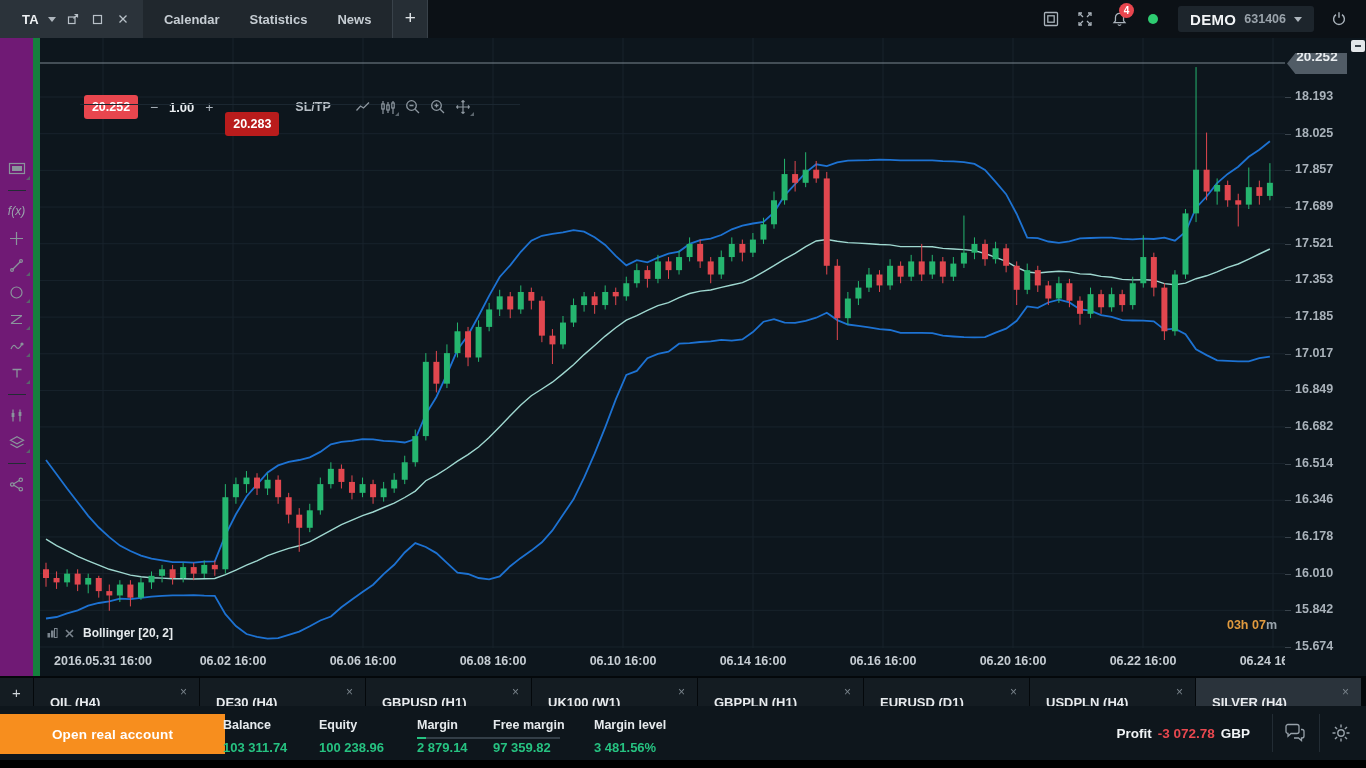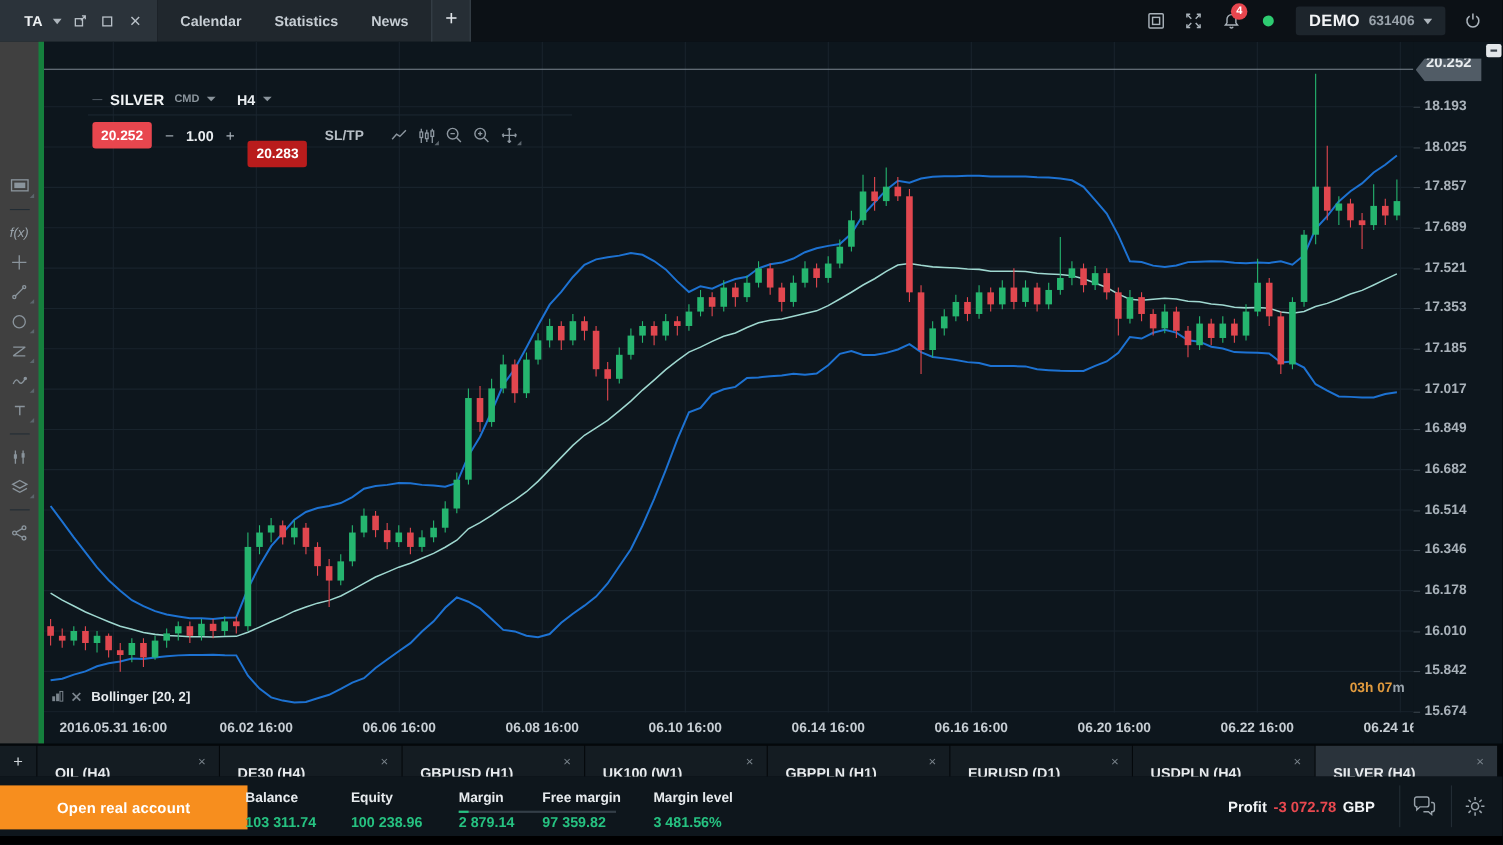--- a/index.html
+++ b/index.html
@@ -19,21 +19,21 @@
   .add-tile span { font-size:19px; font-weight:400; color:#dfe4e8; margin-top:-2px; }
   .tb-right { margin-left:auto; display:flex; align-items:center; gap:0; padding-right:10px; }
   .tb-icon { width:34px; height:38px; display:flex; align-items:center; justify-content:center; position:relative; cursor:pointer; color:#aab3bb; }
   .badge { position:absolute; top:3px; right:2px; min-width:15px; height:15px; border-radius:8px; background:#e8464e; color:#fff; font-size:10px; font-weight:700; display:flex; align-items:center; justify-content:center; padding:0 3px; }
   .status-dot { width:10px; height:10px; border-radius:50%; background:#2ecc71; margin:0 12px; }
   .account-pill { display:flex; align-items:center; gap:8px; background:#1d252c; border-radius:3px; height:26px; padding:0 12px; margin:0 8px; cursor:pointer; }
   .account-type { font-size:15px; font-weight:700; color:#f2f4f6; letter-spacing:.3px; }
   .account-no { font-size:12.5px; font-weight:700; color:#9aa3ab; }
 
   
-  .side-toolbar { position:absolute; left:0; top:38px; width:40px; height:638px; background:#404040; border-right:5px solid #15803d; display:flex; flex-direction:column; align-items:center; padding-top:118px; }
+  .side-toolbar { position:absolute; left:0; top:38px; width:40px; height:638px; background:#701a75; border-right:7px solid #15803d; display:flex; flex-direction:column; align-items:center; padding-top:118px; }
   .tool { width:28px; height:26px; display:flex; align-items:center; justify-content:center; color:#8a949c; position:relative; cursor:pointer; margin-bottom:1px; }
   .tool.sub:after { content:""; position:absolute; right:1px; bottom:2px; border-left:4px solid transparent; border-bottom:4px solid #5b656d; }
   .tool-div { width:18px; height:1px; background:#222c34; margin:7px 0; }
   .fx-text { font-size:12px; font-style:italic; color:#9aa4ac; font-weight:400; }
 
   
   .chart-region { position:absolute; left:40px; top:38px; width:1245px; height:638px; background:#0d161d; }
   #plot-svg { position:absolute; left:0; top:0; }
   .price-axis { position:absolute; left:1285px; top:38px; width:81px; height:638px; background:#0d161d; }
   .pa-label { position:absolute; left:10px; font-size:12.5px; font-weight:700; color:#a9b2ba; white-space:nowrap; }
@@ -501,28 +501,20 @@
         <rect x="1195.2457627118645" y="162.27482000000055" width="6" height="4.366799999999898" fill="#e1474f"></rect>
         <line x1="1208.7966101694917" y1="129.5238200000001" x2="1208.7966101694917" y2="171.00842000000037" stroke="#25b56f" stroke-width="1"></line>
         <rect x="1205.7966101694917" y="149.17442000000005" width="6" height="17.46720000000039" fill="#25b56f"></rect>
         <line x1="1219.3474576271187" y1="142.6242200000006" x2="1219.3474576271187" y2="166.64162000000044" stroke="#e1474f" stroke-width="1"></line>
         <rect x="1216.3474576271187" y="149.17442000000005" width="6" height="8.733600000000592" fill="#e1474f"></rect>
         <line x1="1229.8983050847457" y1="125.15702000000019" x2="1229.8983050847457" y2="162.27482000000055" stroke="#25b56f" stroke-width="1"></line>
         <rect x="1226.8983050847457" y="144.80762000000016" width="6" height="13.10040000000049" fill="#25b56f"></rect>
       </svg>
 
     <div class="chart-head">
-      <div class="ch-row1">
-        <span class="ch-dash"></span>
-        <span class="ch-symbol">SILVER</span>
-        <span class="ch-market">CMD</span>
-        <span class="caret-sm"></span>
-        <span class="ch-tf">H4</span>
-        <span class="caret-sm"></span>
-      </div>
       <div class="ch-rule"></div>
       <div class="ch-row2">
         <span class="px-btn" style="background:#e8464e;">20.252</span>
         <span class="vol-group">
           <span class="vol-minus">−</span>
           <span class="vol-value">1.00</span>
           <span class="vol-plus">+</span>
         </span>
         <span class="px-btn" style="background:#b91c1c;margin-top:34px;">20.283</span>
         <span class="sltp">SL/TP</span>

